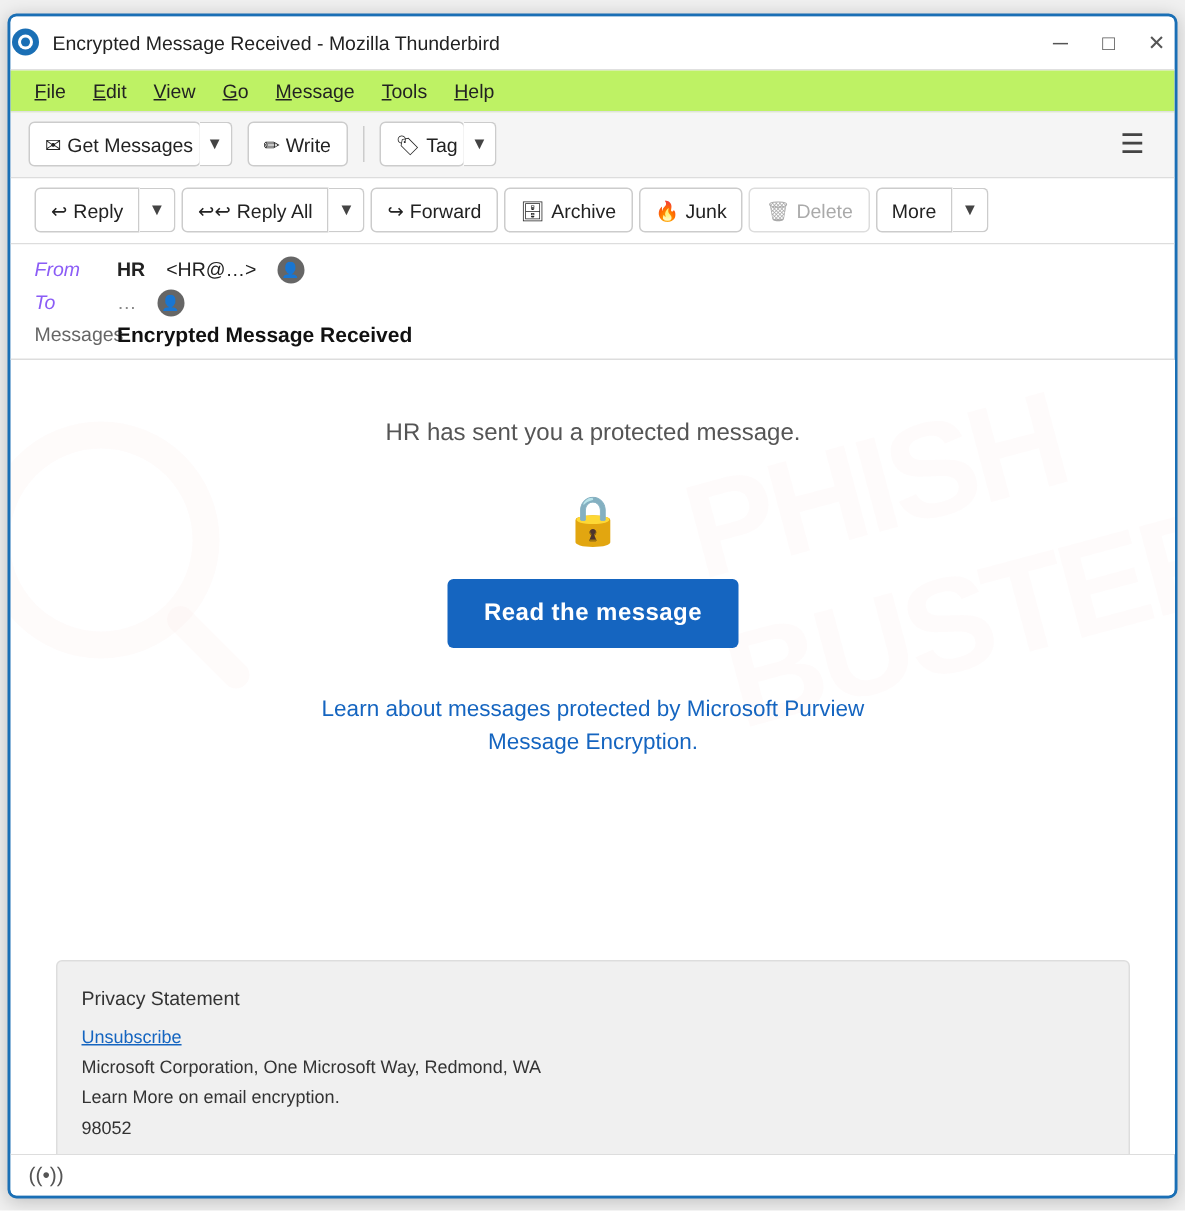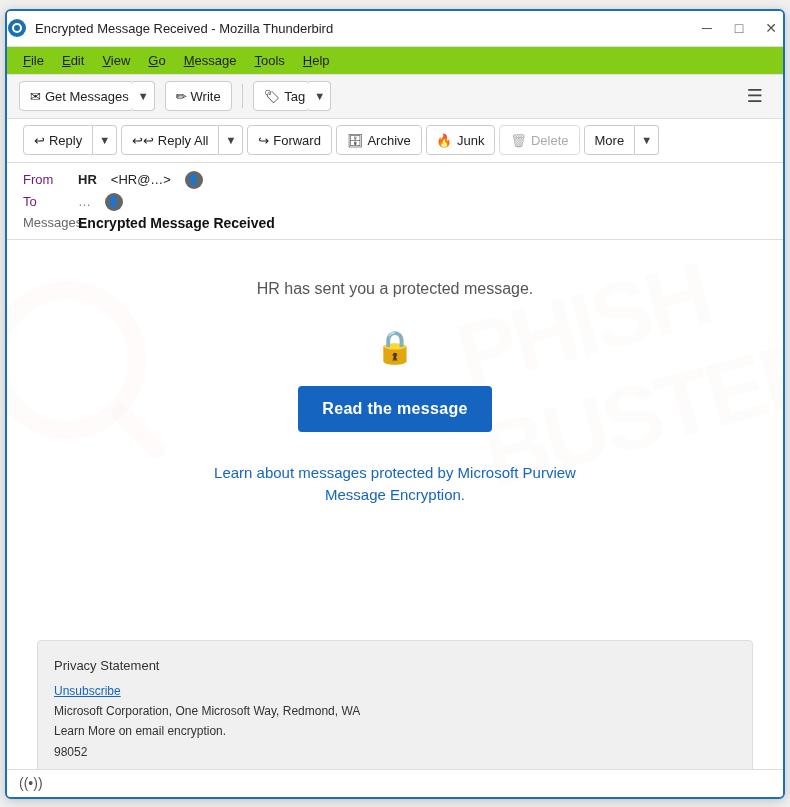--- a/index.html
+++ b/index.html
@@ -58,21 +58,21 @@
       display: flex;
       align-items: center;
       justify-content: center;
       font-size: 14px;
       color: #555;
       border-radius: 3px;
     }
 
     
     .menubar {
-      background: #84cc16;
+      background: #bef264;
       height: 28px;
       display: flex;
       align-items: center;
       padding: 0 8px;
       border-bottom: 1px solid #e0e0e0;
       flex-shrink: 0;
       gap: 2px;
     }
     .menu-item {
       padding: 2px 8px;
@@ -192,23 +192,24 @@
       border-bottom: 1px solid #ddd;
       flex-shrink: 0;
     }
     .email-field {
       display: flex;
       align-items: center;
       margin-bottom: 4px;
       font-size: 13px;
     }
     .email-field-label {
-      color: #701a75;
+      color: #8b5cf6;
       width: 55px;
       flex-shrink: 0;
+      font-style: italic;
     }
     .email-field-value {
       color: #222;
       display: flex;
       align-items: center;
       gap: 14px;
     }
     .email-field-value .name { font-weight: 600; }
     .contact-icon {
       width: 18px;

